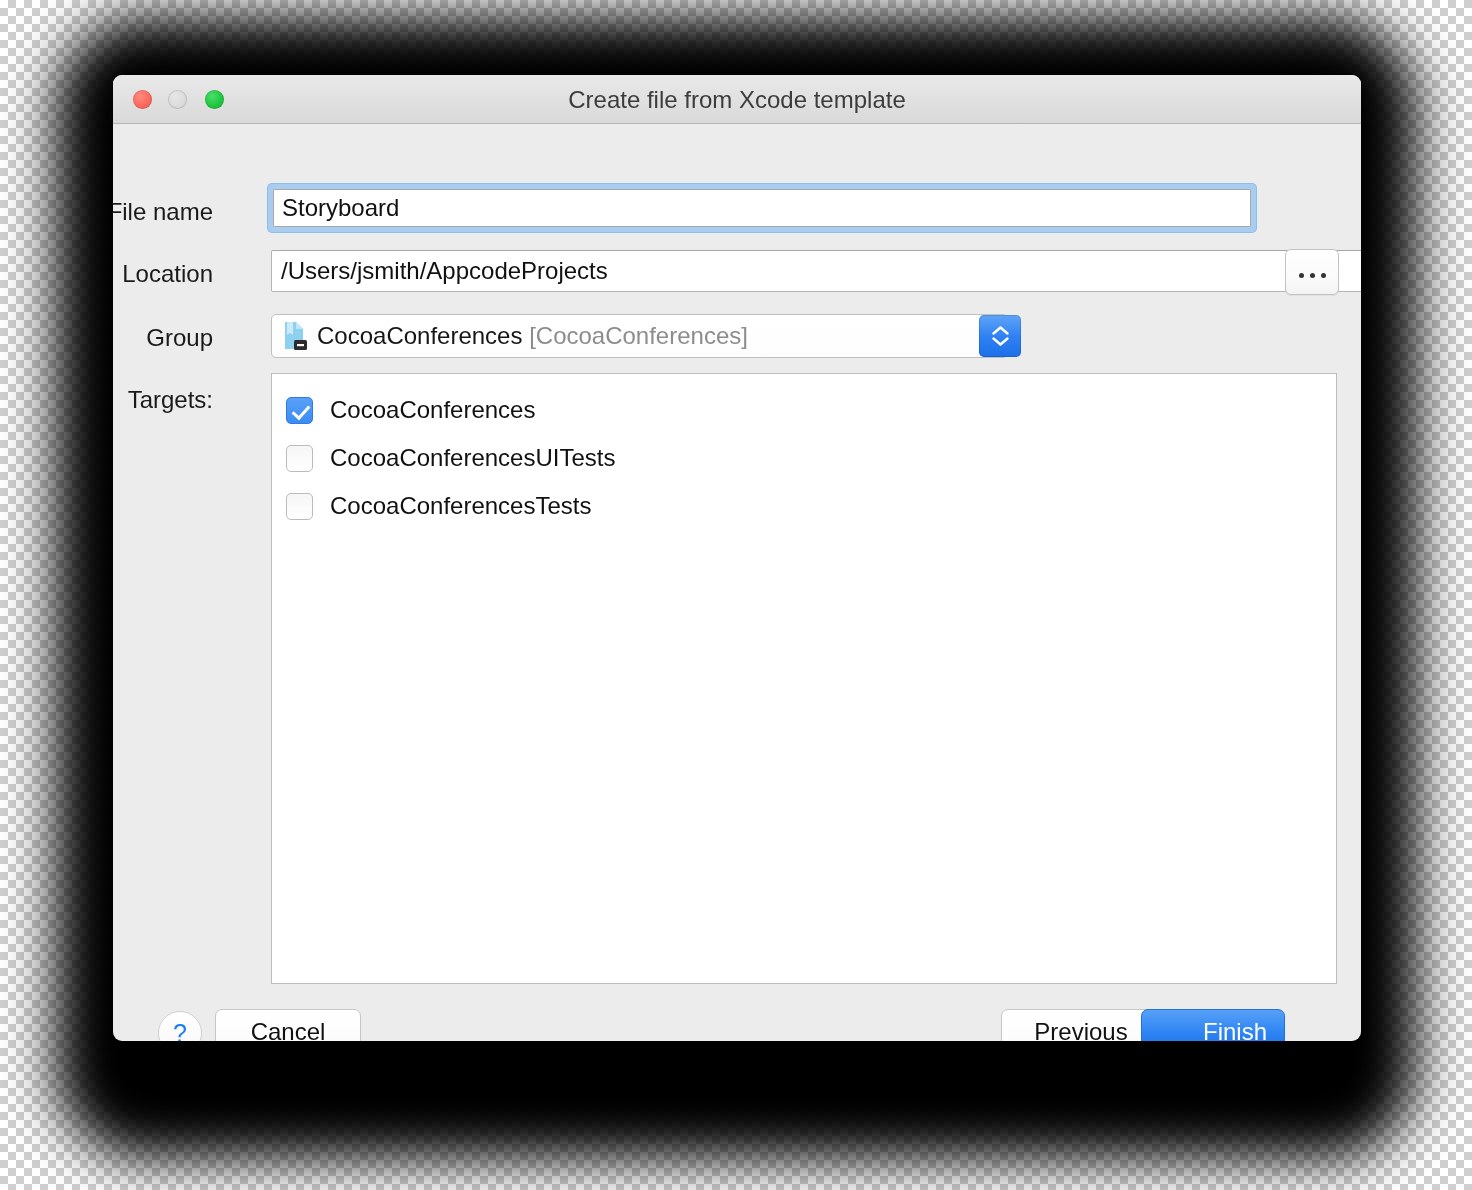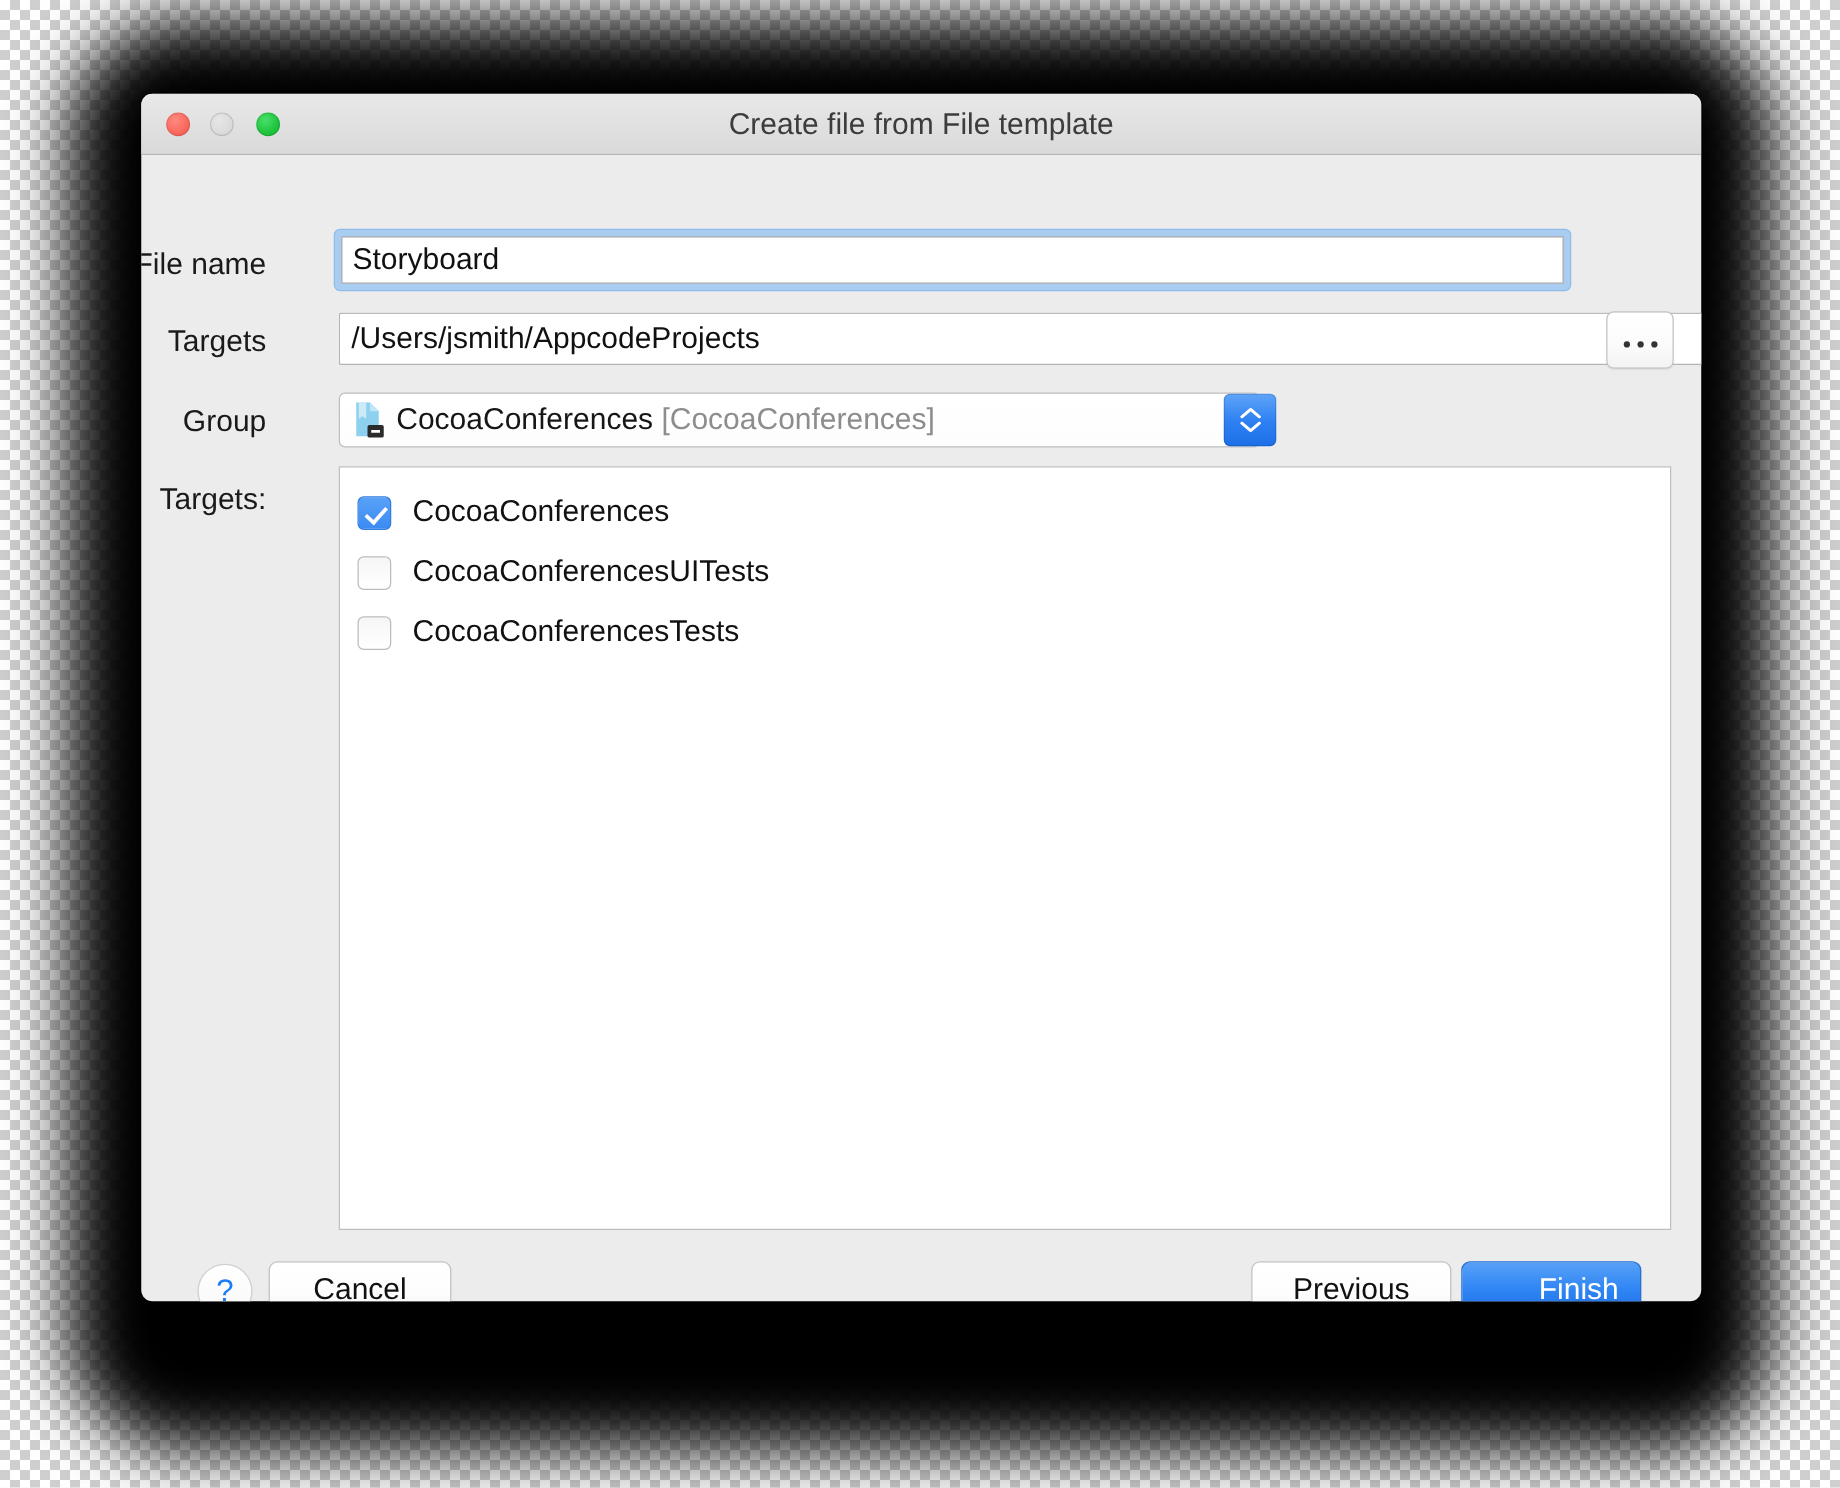--- a/index.html
+++ b/index.html
@@ -304,45 +304,45 @@
     box-shadow: 0 1px 1px rgba(0,0,0,0.05);
   }
   .btn.primary {
     border: 1px solid #2472d8;
     background: linear-gradient(to bottom, #57a0f7 0%, #2f85f4 50%, #1b6ce4 100%);
     color: #ffffff;
     box-shadow: 0 1px 1px rgba(0,0,0,0.10);
   }
   #cancel-button   { left: 102px;  top: 885px; width: 146px; }
   #previous-button { left: 888px;  top: 885px; width: 160px; }
-  #finish-button   { left: 1056px; top: 885px; width: 144px; padding-left: 44px; }
+  #finish-button   { left: 1028px; top: 885px; width: 144px; padding-left: 44px; }
 </style>
 </head>
 <body>
 
 <div id="backdrop"></div>
 <div id="shadow"></div>
 
 <div id="window">
 
   <div id="titlebar">
     <div class="traffic close"></div>
     <div class="traffic min"></div>
     <div class="traffic max"></div>
-    <div id="title-text">Create file from File template</div>
+    <div id="title-text">Create file from Xcode template</div>
   </div>
 
   <div id="content">
 
     <div id="filename-label" class="row-label">File name</div>
     <div id="filename-wrap">
       <input id="filename-input" type="text" value="Storyboard" style="">
     </div>
 
-    <div id="location-label" class="row-label">Targets</div>
+    <div id="location-label" class="row-label">Location</div>
     <input id="location-input" type="text" value="/Users/jsmith/AppcodeProjects" style="">
     <div id="browse-button">
       <span class="dots">
           <i></i>
           <i></i>
           <i></i>
         </span>
     </div>
 
     <div id="group-label" class="row-label">Group</div>

